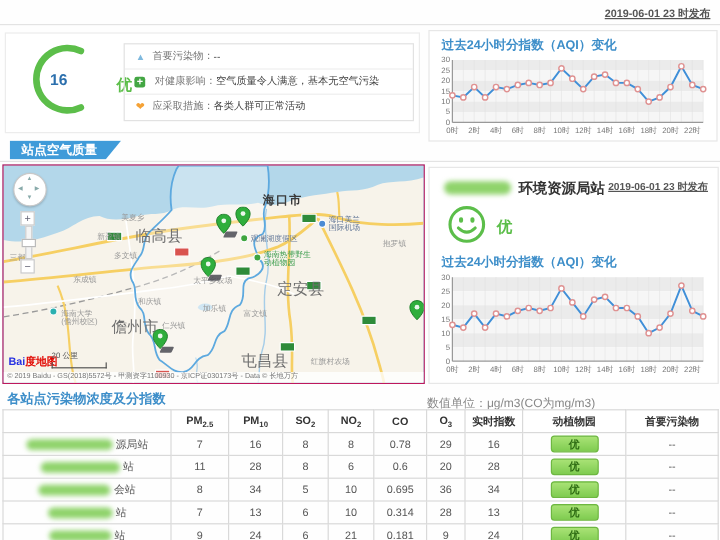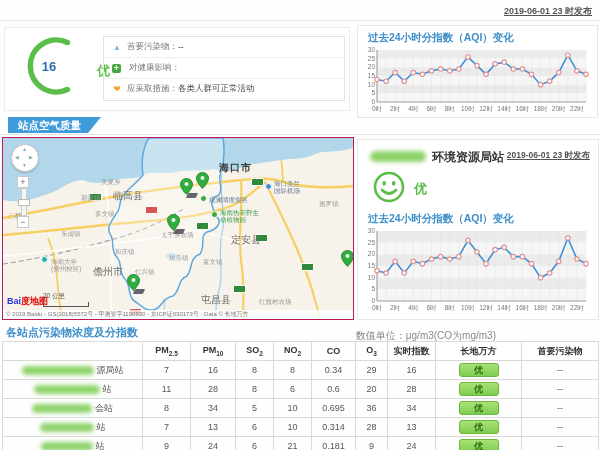--- a/index.html
+++ b/index.html
@@ -25,21 +25,21 @@
   .info-label{color:#777;margin-right:0;white-space:nowrap;}
   .info-value{color:#444;white-space:nowrap;}
   
   .chart-card{position:absolute;background:#fff;border:1px solid #e7e7e7;}
   .chart-title{position:absolute;left:10px;top:5px;font-size:10.5px;font-weight:bold;color:#3d8ec9;white-space:nowrap;}
   
   #map{position:absolute;left:2px;top:137px;width:350px;height:181px;border:1px solid #be185d;overflow:hidden;background:#b3d7ea;}
   #map-layer{position:absolute;left:0;top:0;width:350px;height:181px;}
   .maplabel{position:absolute;white-space:pre-line;line-height:1.15;transform:translate(0,0);}
   .maplabel.town{font-size:6.5px;color:#999;}
-  .maplabel.county{font-size:10px;color:#6f6f6f;}
+  .maplabel.county{font-size:13px;color:#6f6f6f;}
   .maplabel.city{font-size:10px;font-weight:bold;color:#3a3a3a;letter-spacing:1px;}
   .maplabel.poi{font-size:6.5px;color:#667a99;}
   .maplabel.poi-green{font-size:6.5px;color:#3e9e4f;}
   .poidot{position:absolute;width:7px;height:7px;border-radius:50%;border:1px solid #fff;box-sizing:border-box;}
   .roadbadge{position:absolute;width:11px;height:6px;border-radius:1px;}
   .roadbadge.g{background:#2e8b3a;border:1px solid #fff;}
   .roadbadge.r{background:#d9534f;border:1px solid #fff;}
   .pin{position:absolute;width:13px;height:17px;}
   .pin-shadow{position:absolute;width:10px;height:5px;background:#4a4a52;opacity:.85;transform:skewX(-25deg);border-radius:1px;}
   .map-ctl-pan{position:absolute;left:8px;top:6px;width:26px;height:26px;border-radius:50%;background:#fff;
@@ -101,20 +101,21 @@
     </div>
     <div class="info-box" id="info-box">
         <div class="info-row">
           <span class="ic tri">▲</span>
           <span class="info-label">首要污染物：</span>
           <span class="info-value">--</span>
         </div>
         <div class="info-row">
           <span class="ic cross">+</span>
           <span class="info-label">对健康影响：</span>
+          <span class="info-value">空气质量令人满意，基本无空气污染</span>
         </div>
         <div class="info-row">
           <span class="ic heart">❤</span>
           <span class="info-label">应采取措施：</span>
           <span class="info-value">各类人群可正常活动</span>
         </div>
       </div>
   </div>
 
   <div class="chart-card" style="left:357px;top:25px;width:239px;height:91px">
@@ -423,37 +424,37 @@
     <thead>
         <tr id="tbl-head">
           <th></th>
           <th>PM<sub>2.5</sub></th>
           <th>PM<sub>10</sub></th>
           <th>SO<sub>2</sub></th>
           <th>NO<sub>2</sub></th>
           <th>CO</th>
           <th>O<sub>3</sub></th>
           <th>实时指数</th>
-          <th>长地万方</th>
+          <th>动植物园</th>
           <th>首要污染物</th>
         </tr>
       </thead>
     <tbody id="tbl-body">
         <tr>
           <td>
             <div class="name-cell-inner">
               <span class="blur-blob" style="width: 72px; height: 9px;"></span>
               <span>源局站</span>
             </div>
           </td>
           <td>7</td>
           <td>16</td>
           <td>8</td>
           <td>8</td>
-          <td>0.34</td>
+          <td>0.78</td>
           <td>29</td>
           <td>16</td>
           <td><span class="rating-badge">优</span></td>
           <td>--</td>
         </tr>
         <tr>
           <td>
             <div class="name-cell-inner">
               <span class="blur-blob" style="width: 66px; height: 9px;"></span>
               <span>站</span>

